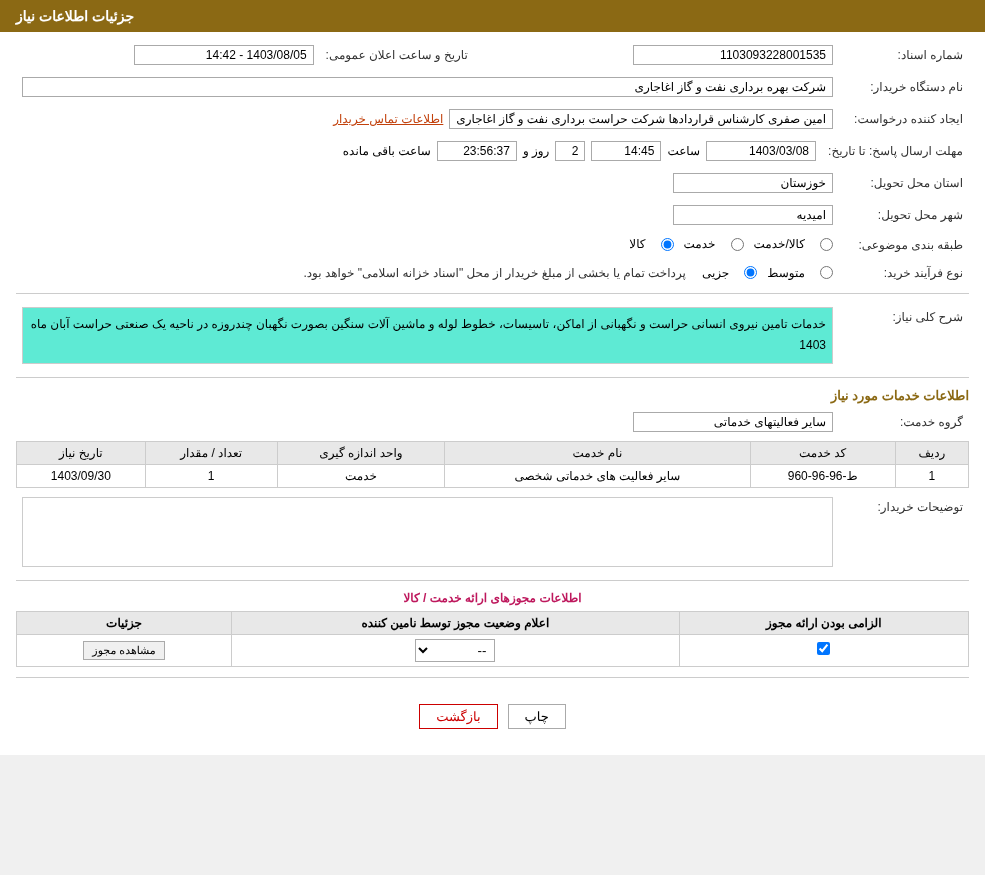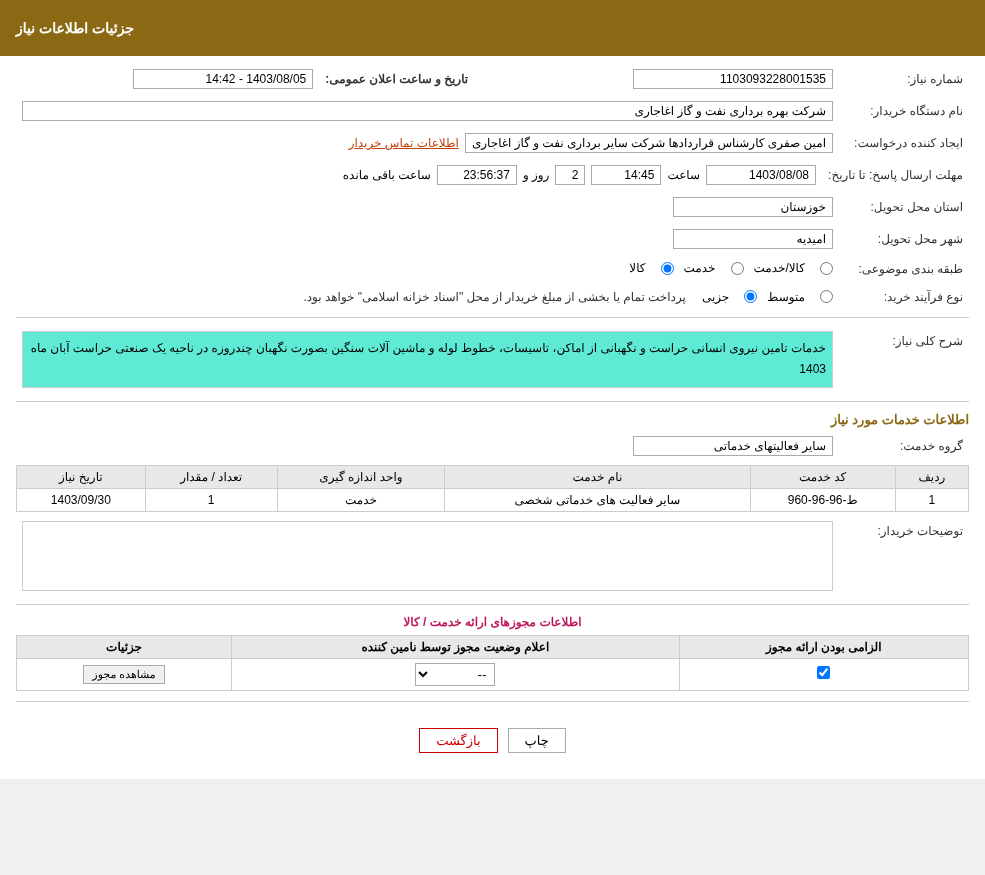--- a/index.html
+++ b/index.html
@@ -11,21 +11,21 @@
     }
     .page-wrapper {
       max-width: 985px;
       margin: 0 auto;
       background: #fff;
     }
     .header-bar {
       background: #8B6914;
       color: #fff;
       text-align: left;
-      padding: 20px 16px;
+      padding: 8px 16px;
       font-size: 14px;
       font-weight: bold;
     }
     .content {
       padding: 10px 16px;
     }
     .section-title {
       color: #8B6914;
       font-weight: bold;
       font-size: 13px;
@@ -186,26 +186,26 @@
 
   <div class="header-bar">
     <span>جزئیات اطلاعات نیاز</span>
   </div>
 
   <div class="content">
 
     <table class="info-table">
       <tbody>
           <tr>
-        <td class="label-cell">شماره نیاز:</td>
+        <td class="label-cell">شماره اسناد:</td>
         <td>
           <div class="value-box" style="min-width:200px;padding-left:12px;">1103093228001535</div>
         </td>
         <td style="width:30px;"></td>
-        <td class="label-cell" style="text-align:right;font-weight:bold;">تاریخ و ساعت اعلان عمومی:</td>
+        <td class="label-cell" style="text-align:right;">تاریخ و ساعت اعلان عمومی:</td>
         <td>
           <div class="value-box" style="min-width:180px;">1403/08/05 - 14:42</div>
         </td>
       </tr>
     </tbody>
       </table>
 
     <table class="info-table">
       <tbody>
           <tr>
@@ -216,35 +216,35 @@
       </tr>
     </tbody>
       </table>
 
     <table class="info-table">
       <tbody>
           <tr>
         <td class="label-cell">ایجاد کننده درخواست:</td>
         <td>
           <div class="row-flex">
-            <div class="value-box" style="min-width:340px;">امین صفری کارشناس قراردادها شرکت سایر برداری نفت و گاز اغاجاری</div>
+            <div class="value-box" style="min-width:340px;">امین صفری کارشناس قراردادها شرکت حراست برداری نفت و گاز اغاجاری</div>
             <span class="link-blue">اطلاعات تماس خریدار</span>
           </div>
         </td>
       </tr>
     </tbody>
       </table>
 
     <table class="info-table">
       <tbody>
           <tr>
         <td class="label-cell">مهلت ارسال پاسخ: تا تاریخ:</td>
         <td>
           <div class="row-flex">
-            <div class="value-box" style="min-width:110px;">1403/08/08</div>
+            <div class="value-box" style="min-width:110px;">1403/03/08</div>
             <span>ساعت</span>
             <div class="value-box" style="min-width:70px;">14:45</div>
             <div class="value-box" style="min-width:30px;">2</div>
             <span>روز و</span>
             <div class="value-box" style="min-width:80px;">23:56:37</div>
             <span>ساعت باقی مانده</span>
           </div>
         </td>
       </tr>
     </tbody>

